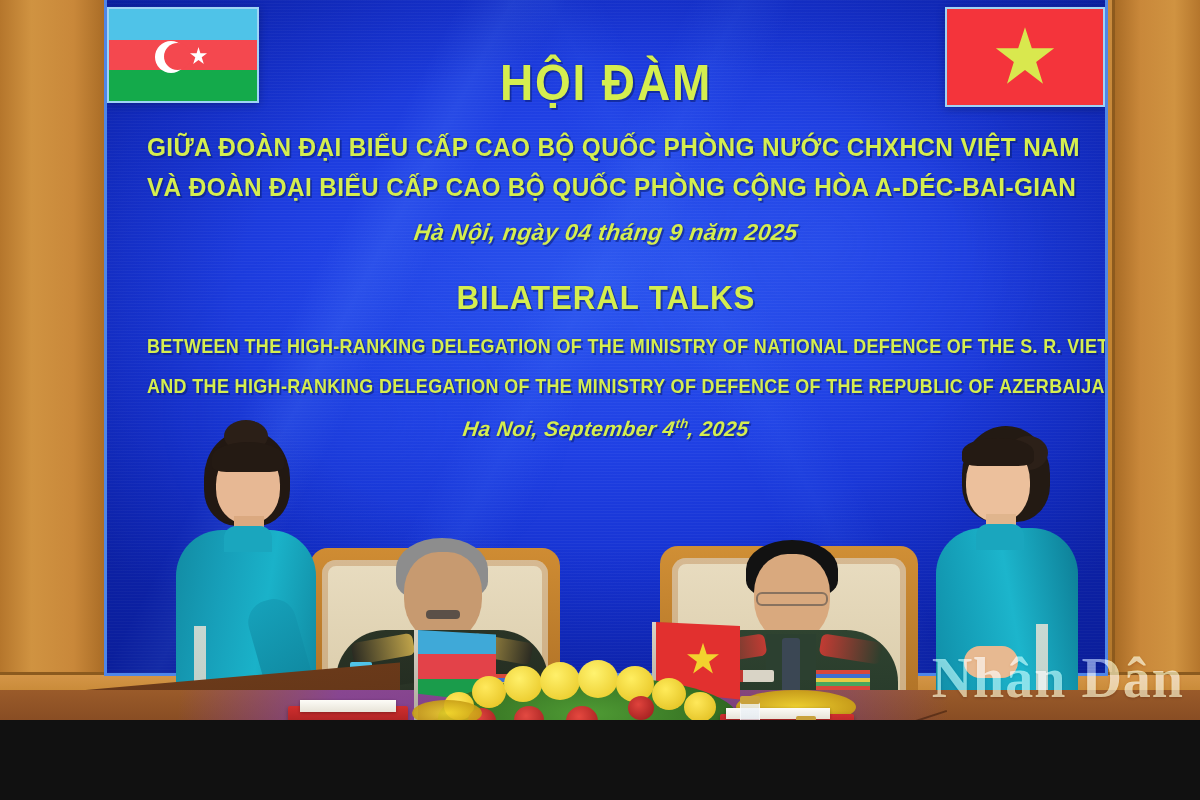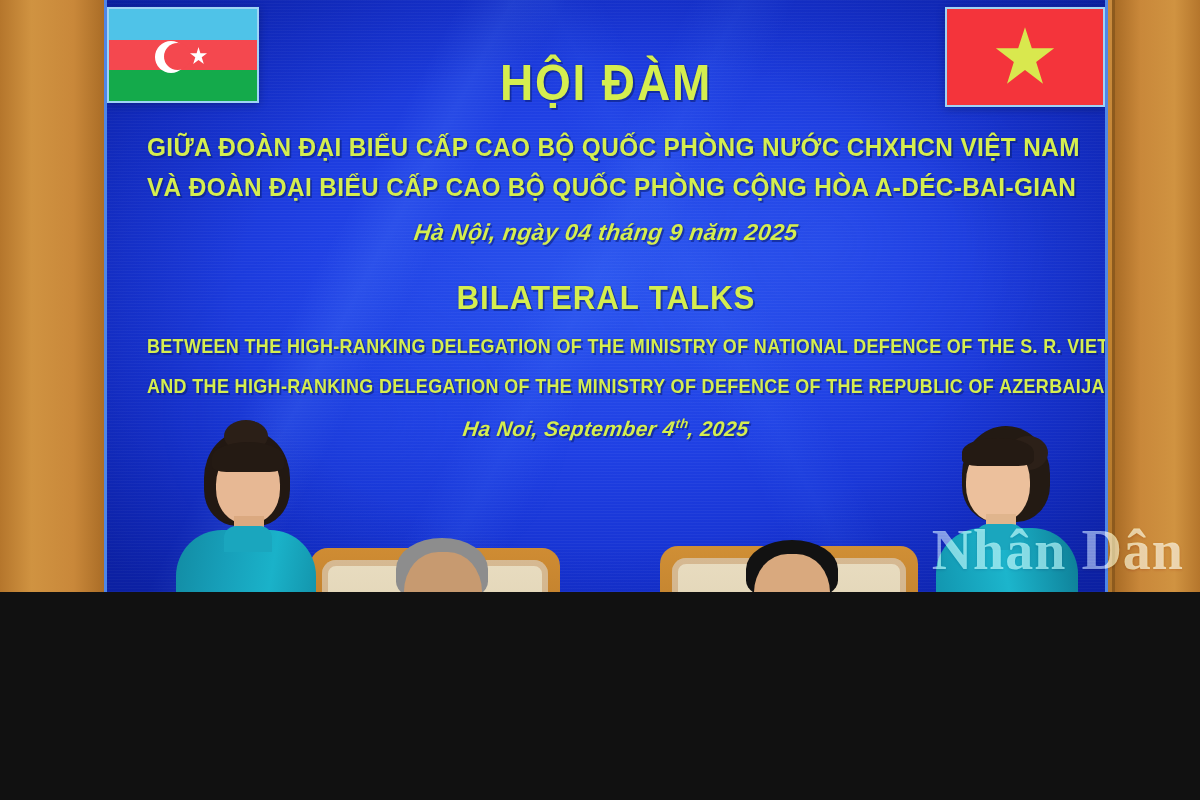--- a/index.html
+++ b/index.html
@@ -1,18 +1,18 @@
 <!DOCTYPE html>
 <html><head>
 <meta charset="utf-8">
 <style>
   * { margin:0; padding:0; box-sizing:border-box; }
   html,body { background:#111; }
   .stage {
-    position:relative; width:1200px; height:592px; overflow:hidden;
+    position:relative; width:1200px; height:720px; overflow:hidden;
     font-family:"Liberation Sans", sans-serif;
     background:#701a75;
   }
 
   
   .wall {
     position:absolute; inset:0;
     background:
       linear-gradient(180deg,#c98b3e 0%,#c2832f 55%,#b0762c 100%);
   }

